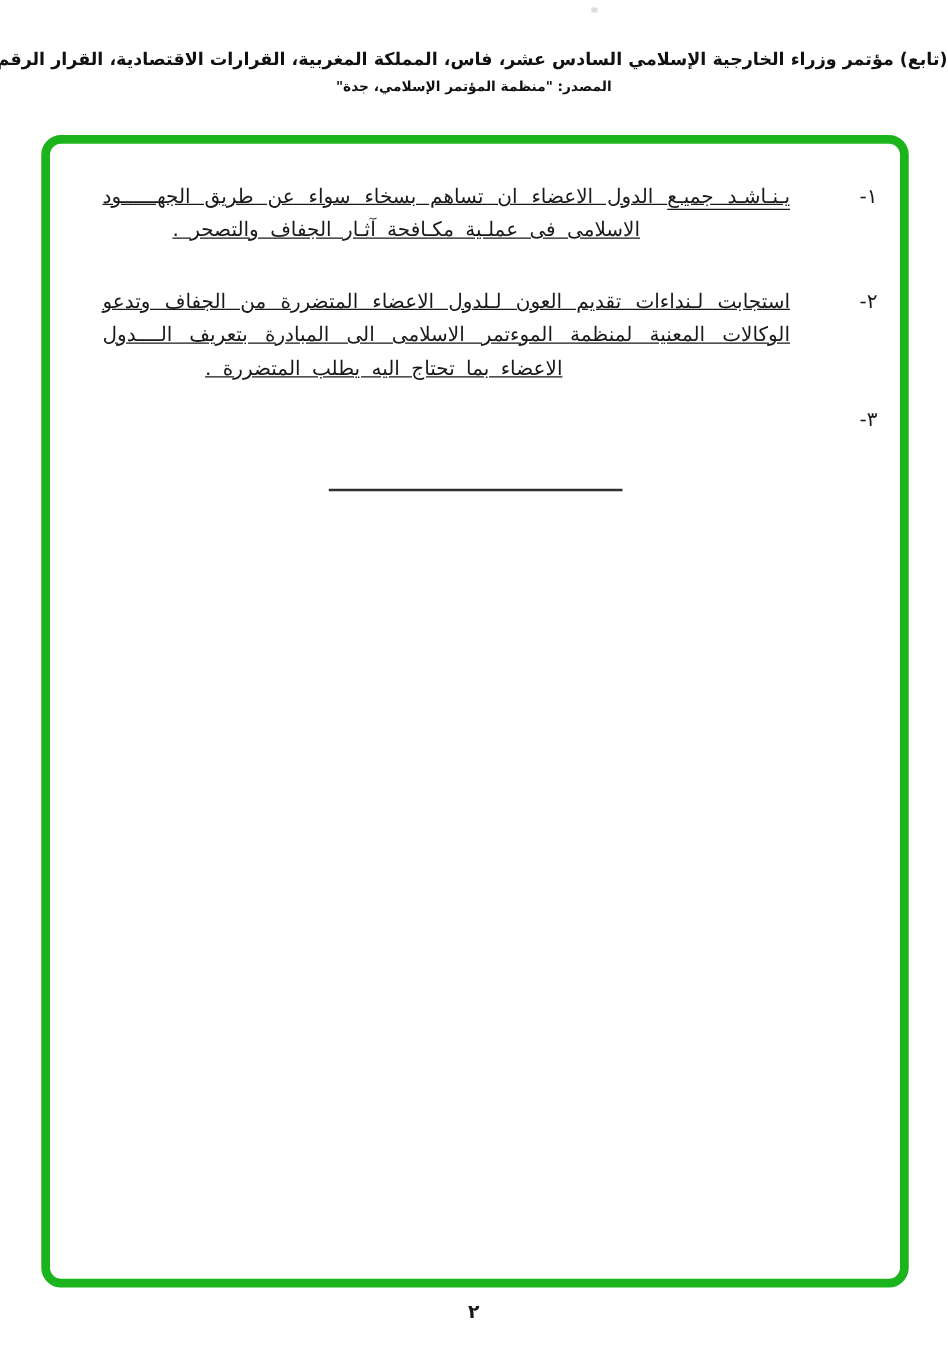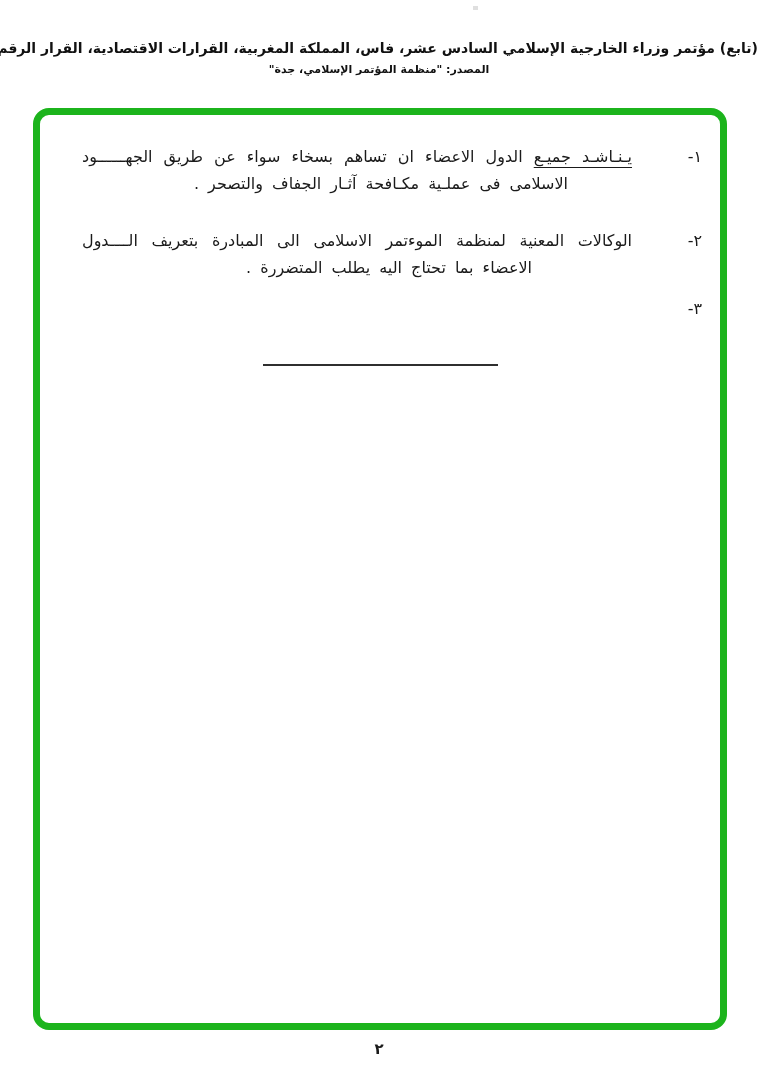--- a/index.html
+++ b/index.html
@@ -42,23 +42,24 @@
   .item-3 { margin-bottom: 0; }
   .num {
     flex: 0 0 70px;
     font-size: 16px; line-height: 27px;
     text-align: right; padding-left: 8px; box-sizing: border-box;
   }
   .txt {
     flex: 1; margin-left: 24px;
     font-size: 16px; line-height: 27px;
     word-spacing: 4px;
+    text-decoration: underline;
   }
   .jline { text-align: justify; text-align-last: justify; }
-  .lline { text-align: right; }
+  .lline { text-align: center; }
   .ind-65  { padding-right: 64px; }
   .ind-100 { padding-right: 100px; }
   .lead {
     text-decoration: underline;
     text-underline-offset: 5px;
     text-decoration-thickness: 1px;
   }
   .divider {
     width: 235px; height: 2px;
     background: #2f2f2f;
@@ -88,20 +89,21 @@
       <div class="num">١-</div>
       <div class="txt">
         <div class="jline"><span class="lead">يـنـاشـد جميـع</span><span> الدول الاعضاء ان تساهم بسخاء سواء عن طريق الجهــــــود</span></div>
         <div class="lline ind-65">الاسلامى فى عملـية مكـافحة آثـار الجفاف والتصحر .</div>
       </div>
     </div>
 
     <div class="item item-2">
       <div class="num">٢-</div>
       <div class="txt">
+        <div class="jline">استجابت لـنداءات تقديم العون لـلدول الاعضاء المتضررة من الجفاف وتدعو</div>
         <div class="jline">الوكالات المعنية لمنظمة الموءتمر الاسلامى الى المبادرة بتعريف الــــدول</div>
         <div class="lline ind-100">الاعضاء بما تحتاج اليه يطلب المتضررة .</div>
       </div>
     </div>
 
     <div class="item item-3">
       <div class="num">٣-</div>
       <div class="txt">
       </div>
     </div>

